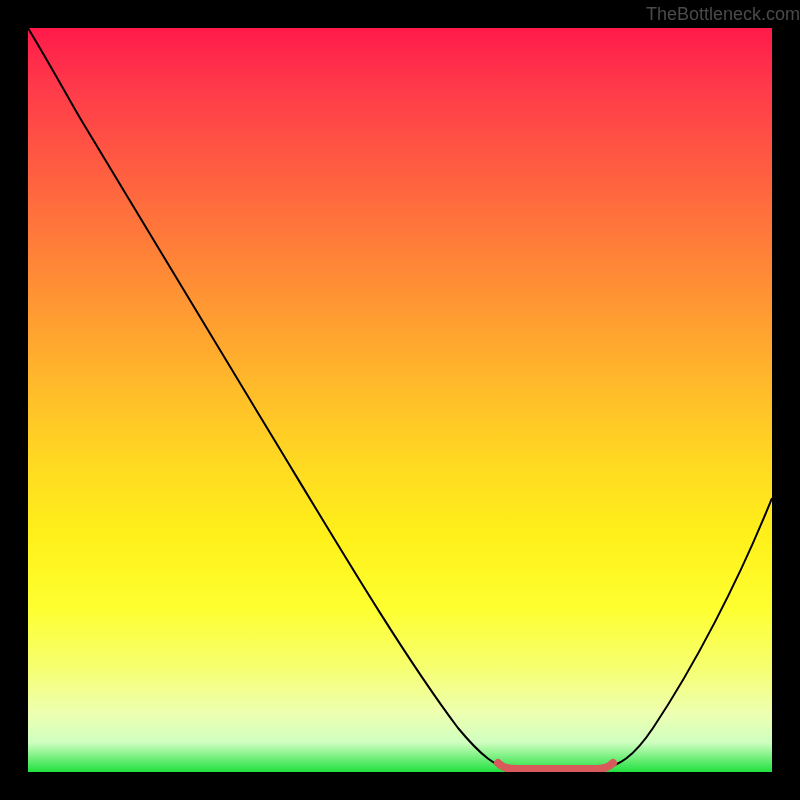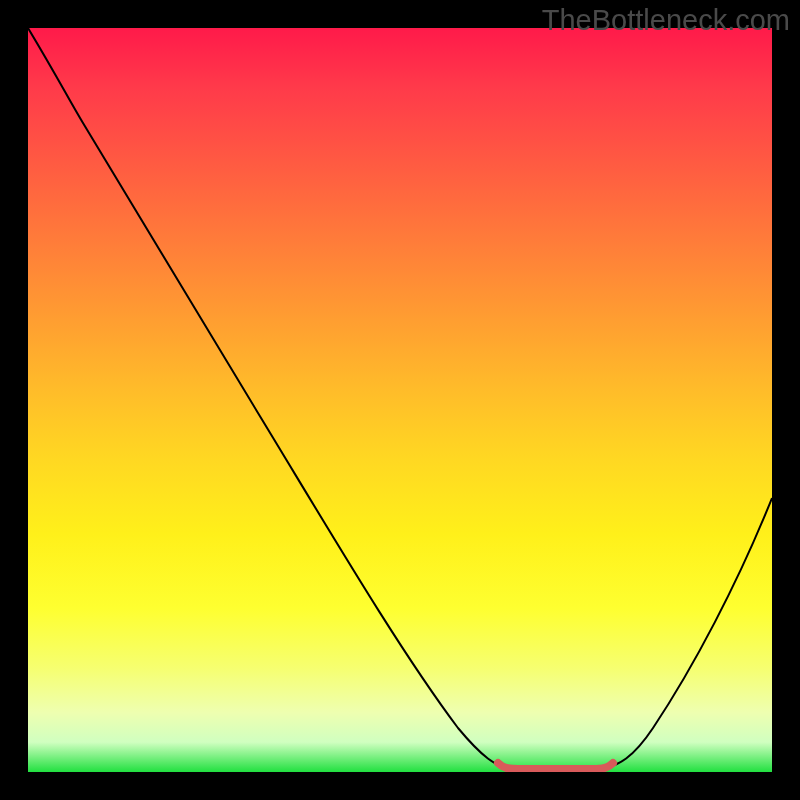--- a/index.html
+++ b/index.html
@@ -7,23 +7,23 @@
     width: 800px;
     height: 800px;
     background: #000;
     position: relative;
     font-family: Arial, sans-serif;
     overflow: hidden;
   }
   .watermark {
     position: absolute;
     top: 4px;
-    right: 10px;
+    right: 0;
     color: #4a4a4a;
-    font-size: 29px;
+    font-size: 18px;
     font-weight: 500;
     z-index: 10;
   }
   .plot-area {
     position: absolute;
     left: 28px;
     top: 28px;
     width: 744px;
     height: 744px;
     background: linear-gradient(to bottom,

